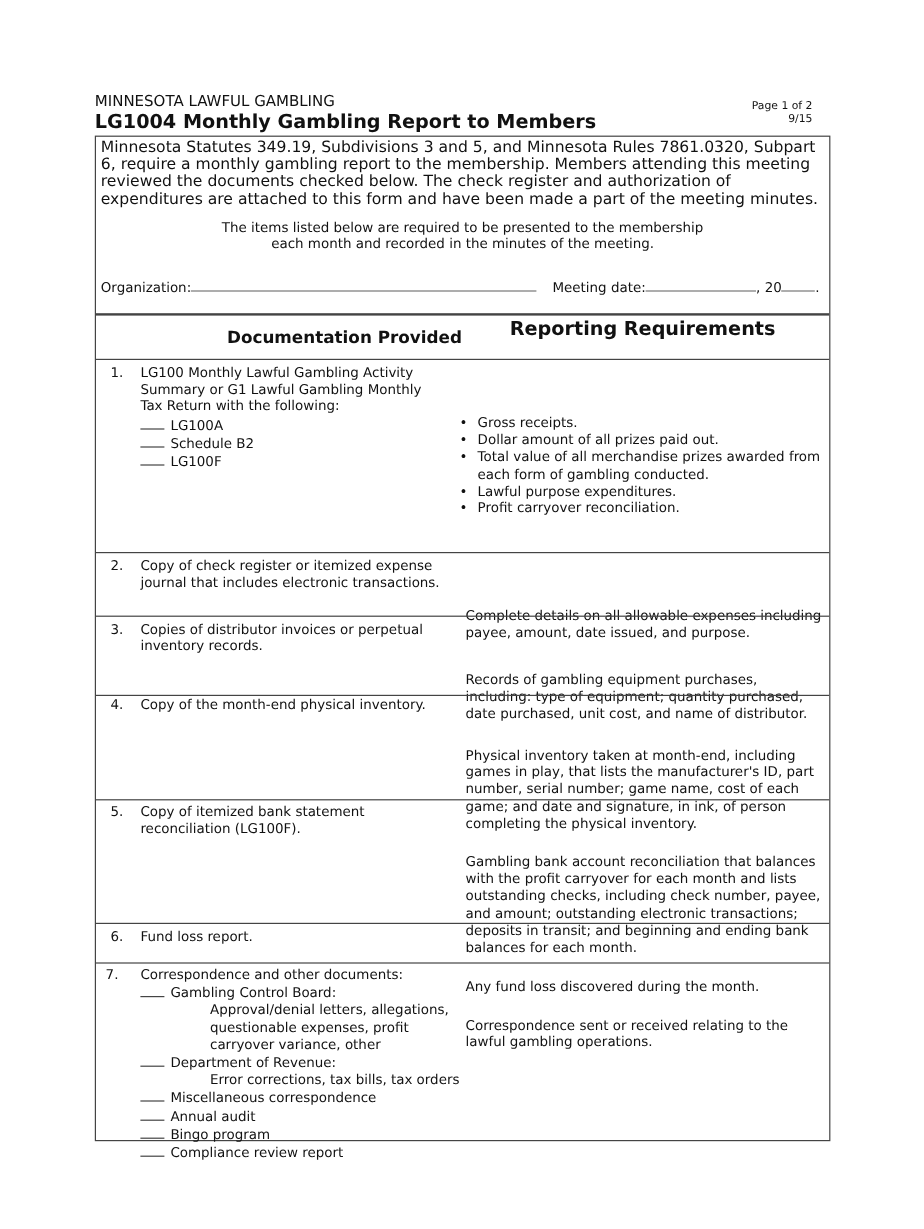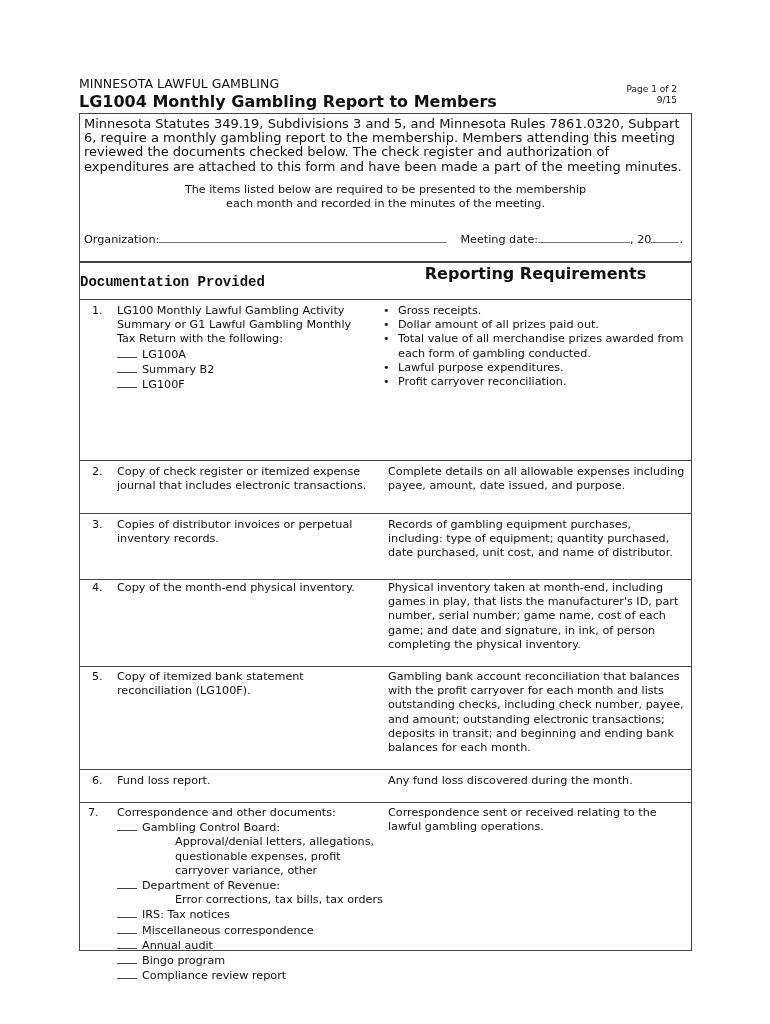--- a/index.html
+++ b/index.html
@@ -7,27 +7,27 @@
   .page { position: absolute; left: 79px; top: 76px; width: 613px; }
   .hdr-top { font-size: 12.5px; line-height: 16px; letter-spacing: 0px; }
   .hdr-title { font-size: 16px; font-weight: bold; line-height: 20px; margin-top: 0px; }
   .hdr-right { position: absolute; right: 15px; top: 8px; text-align: right; font-size: 9px; line-height: 11px; }
   .box { position: absolute; left: 0; top: 37px; width: 611px; height: 836px; border: 1px solid #444; }
   .intro { position: absolute; left: 4px; top: 3px; width: 603px; font-size: 13px; line-height: 14.2px; }
   .required { position: absolute; left: 0; width: 611px; top: 69px; text-align: center; font-size: 11.2px; line-height: 14.2px; font-weight: normal; }
   .org { position: absolute; left: 4px; top: 117px; width: 603px; font-size: 11.2px; line-height: 14px; }
   .org .u { display: inline-block; border-bottom: 1px solid #777; height: 11px; vertical-align: baseline; }
   .sep { position: absolute; left: 0; width: 611px; border-top: 1px solid #444; }
-  .colhead-left { position: absolute; left: 0; width: 305px; top: 159px; text-align: left; font-size: 14px; font-weight: bold; line-height: 18px; font-family: Liberation Mono, monospace; }
+  .colhead-left { position: absolute; left: 0; width: 305px; top: 159px; text-align: right; font-size: 14px; font-weight: bold; line-height: 18px; }
   .colhead-right { position: absolute; left: 300px; width: 311px; top: 151px; text-align: center; }
   .colhead-right .t1 { font-size: 16px; font-weight: bold; line-height: 18px; }
   .colhead-right .t2 { font-size: 10.5px; font-weight: bold; line-height: 13px; }
   .row { position: absolute; left: 0; width: 611px; font-size: 11.2px; line-height: 14.2px; }
   .row .left { position: absolute; left: 12px; width: 290px; }
-  .row .right { position: absolute; left: 308px; width: 300px; }
+  .row .right { position: absolute; left: 308px; width: 300px; margin-top: 42px; }
   .num { display: inline-block; width: 25px; }
   .ind1 { padding-left: 25px; }
   .blank { display: inline-block; width: 20px; border-bottom: 1px solid #444; height: 10px; margin-right: 5px; vertical-align: baseline; }
   .bul { padding-left: 18px; text-indent: -18px; }
   .bul .dot { display: inline-block; width: 18px; text-indent: 0; text-align: left; padding-left: 3px; box-sizing: border-box; }
 </style>
 </head>
 <body>
 
 <div class="page">
@@ -56,21 +56,21 @@
       <div class="t1">Reporting Requirements</div>
     </div>
     <div class="sep" style="top:185px;"></div>
 
     <div class="row" style="top:190px;">
       <div class="left">
         <div><span class="num">1.</span><span>LG100 Monthly Lawful Gambling Activity</span></div>
         <div class="ind1">Summary or G1 Lawful Gambling Monthly</div>
         <div class="ind1">Tax Return with the following:</div>
         <div class="ind1"><span class="blank"></span><span>LG100A</span></div>
-        <div class="ind1"><span class="blank"></span><span>Summary B2</span></div>
+        <div class="ind1"><span class="blank"></span><span>Schedule B2</span></div>
         <div class="ind1"><span class="blank"></span><span>LG100F</span></div>
       </div>
       <div class="right" style="left:300px; width:308px;">
         <div class="bul"><span class="dot">•</span><span>Gross receipts.</span></div>
         <div class="bul"><span class="dot">•</span><span>Dollar amount of all prizes paid out.</span></div>
         <div class="bul"><span class="dot">•</span><span>Total value of all merchandise prizes awarded from each form of gambling conducted.</span></div>
         <div class="bul"><span class="dot">•</span><span>Lawful purpose expenditures.</span></div>
         <div class="bul"><span class="dot">•</span><span>Profit carryover reconciliation.</span></div>
       </div>
     </div>
@@ -121,21 +121,20 @@
 
     <div class="row" style="top:692px;">
       <div class="left" style="left:8px; width:300px;">
         <div><span class="num" style="width:29px">7.</span><span>Correspondence and other documents:</span></div>
         <div style="padding-left:29px"><span class="blank"></span><span>Gambling Control Board:</span></div>
         <div style="padding-left:87px">Approval/denial letters, allegations,</div>
         <div style="padding-left:87px">questionable expenses, profit</div>
         <div style="padding-left:87px">carryover variance, other</div>
         <div style="padding-left:29px"><span class="blank"></span><span>Department of Revenue:</span></div>
         <div style="padding-left:87px; white-space:nowrap">Error corrections, tax bills, tax orders</div>
-        <div style="padding-left:29px"><span class="blank"></span><span>IRS:  Tax notices</span></div>
         <div style="padding-left:29px"><span class="blank"></span><span>Miscellaneous correspondence</span></div>
         <div style="padding-left:29px"><span class="blank"></span><span>Annual audit</span></div>
         <div style="padding-left:29px"><span class="blank"></span><span>Bingo program</span></div>
         <div style="padding-left:29px"><span class="blank"></span><span>Compliance review report</span></div>
       </div>
       <div class="right">Correspondence sent or received relating to the lawful gambling operations.</div>
     </div>
   </div>
 </div>
 

